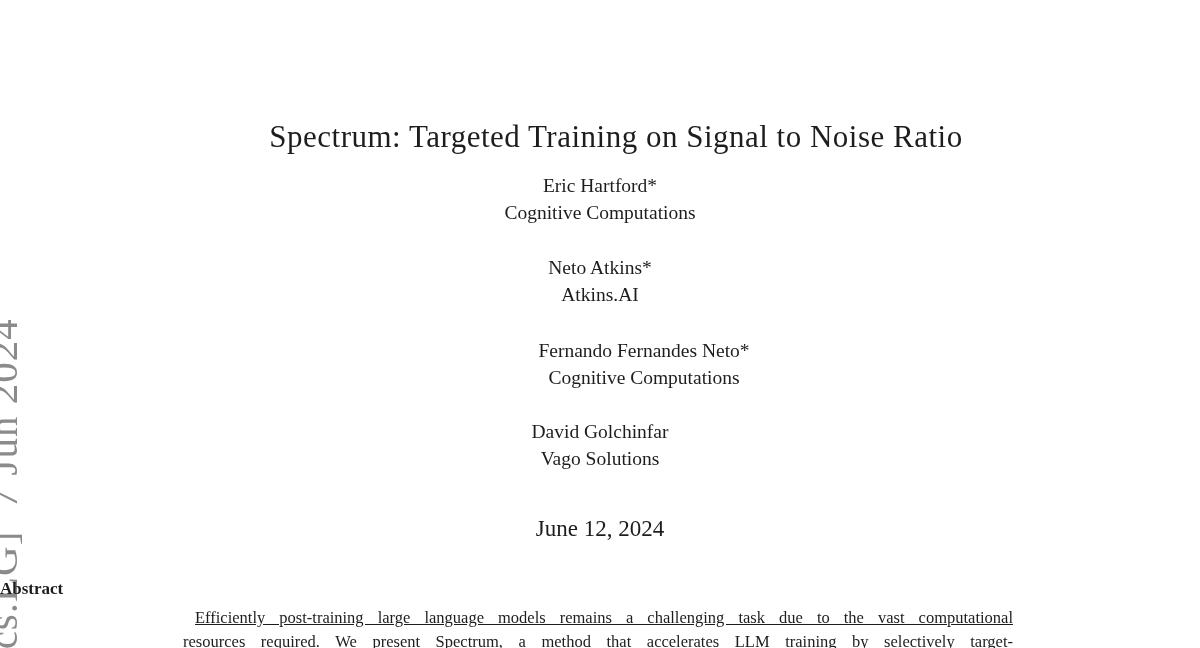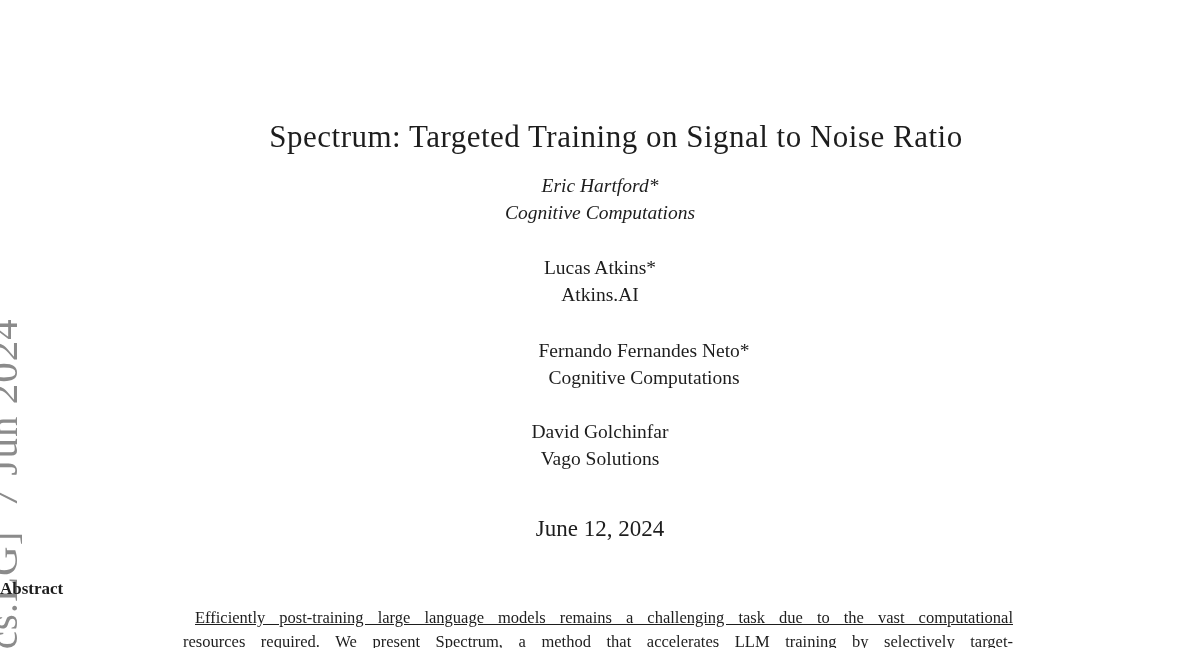--- a/index.html
+++ b/index.html
@@ -34,21 +34,21 @@
     width: 100%;
   }
   .author-group {
     position: absolute;
     left: 0;
     width: 100%;
     text-align: center;
     font-size: 19.5px;
     line-height: 27px;
   }
-  .author-group.g0 { top: 172px; font-style: italic; }
+  .author-group.g0 { top: 172px; }
   .author-group.g1 { top: 254px; }
   .author-group.g2 { top: 337px; padding-left: 44px; }
   .author-group.g3 { top: 418px; }
   .paper-date {
     position: absolute;
     top: 515px;
     left: 0;
     width: 100%;
     text-align: center;
     font-size: 23px;
@@ -103,21 +103,21 @@
   <div class="arxiv-watermark">[cs.LG]  7 Jun 2024</div>
 
   <h1 class="paper-title" style="margin:16px; font-weight:normal;">Spectrum: Targeted Training on Signal to Noise Ratio</h1>
 
   <div class="authors">
     <div class="author-group g0">
       <div>Eric Hartford*</div>
       <div>Cognitive Computations</div>
     </div>
     <div class="author-group g1">
-      <div>Lucas Atkins*</div>
+      <div>Neto Atkins*</div>
       <div>Atkins.AI</div>
     </div>
     <div class="author-group g2">
       <div>Fernando Fernandes Neto*</div>
       <div>Cognitive Computations</div>
     </div>
     <div class="author-group g3">
       <div>David Golchinfar</div>
       <div>Vago Solutions</div>
     </div>

